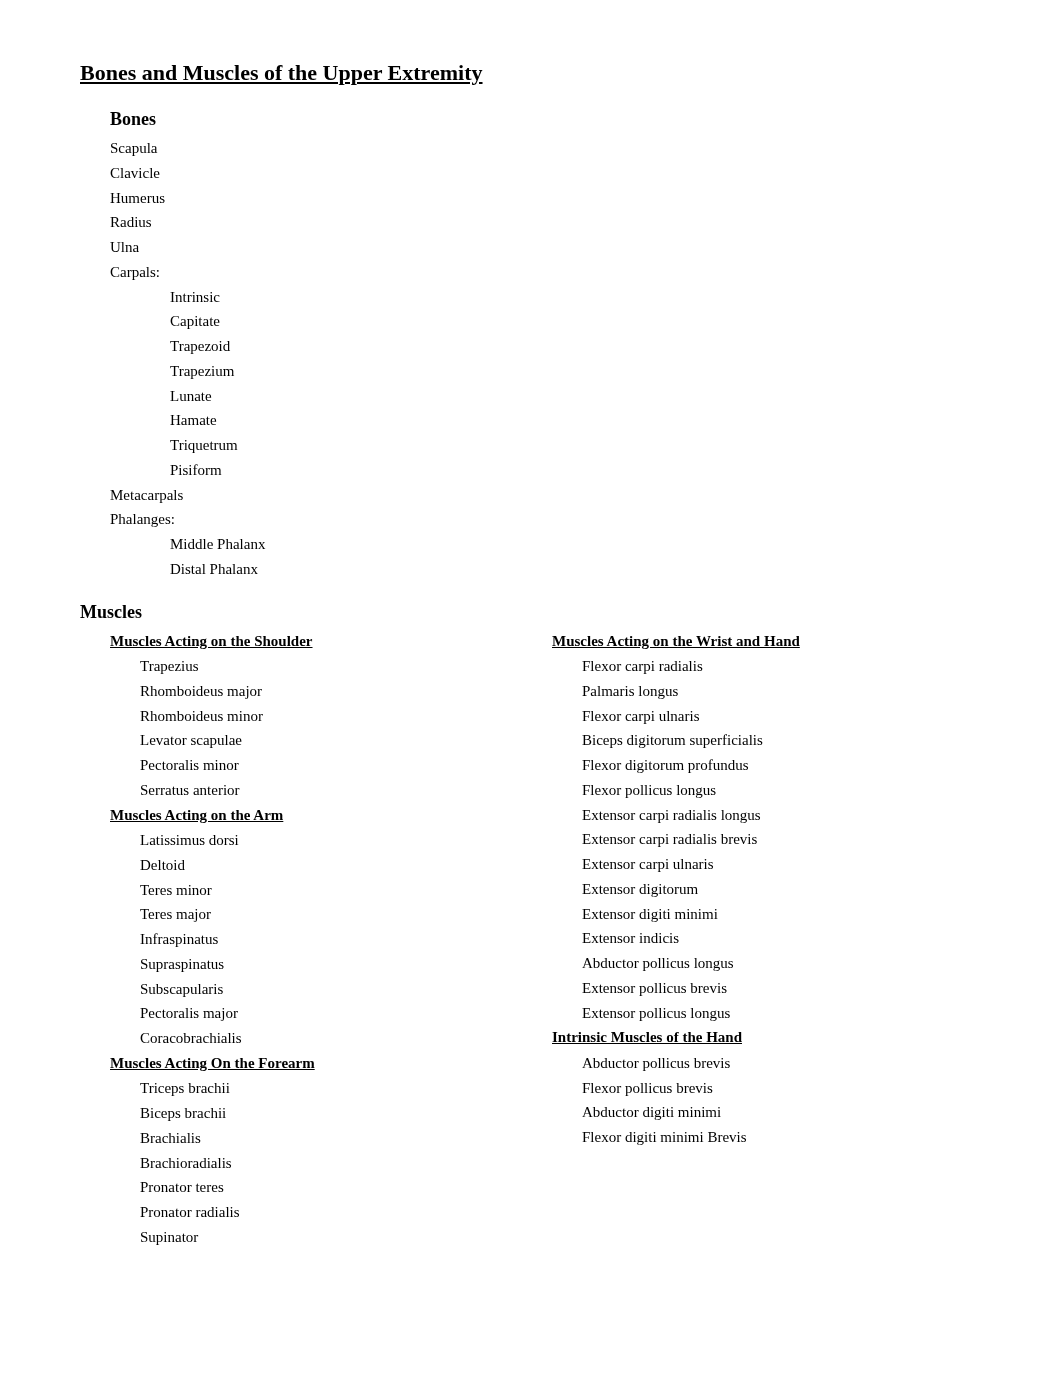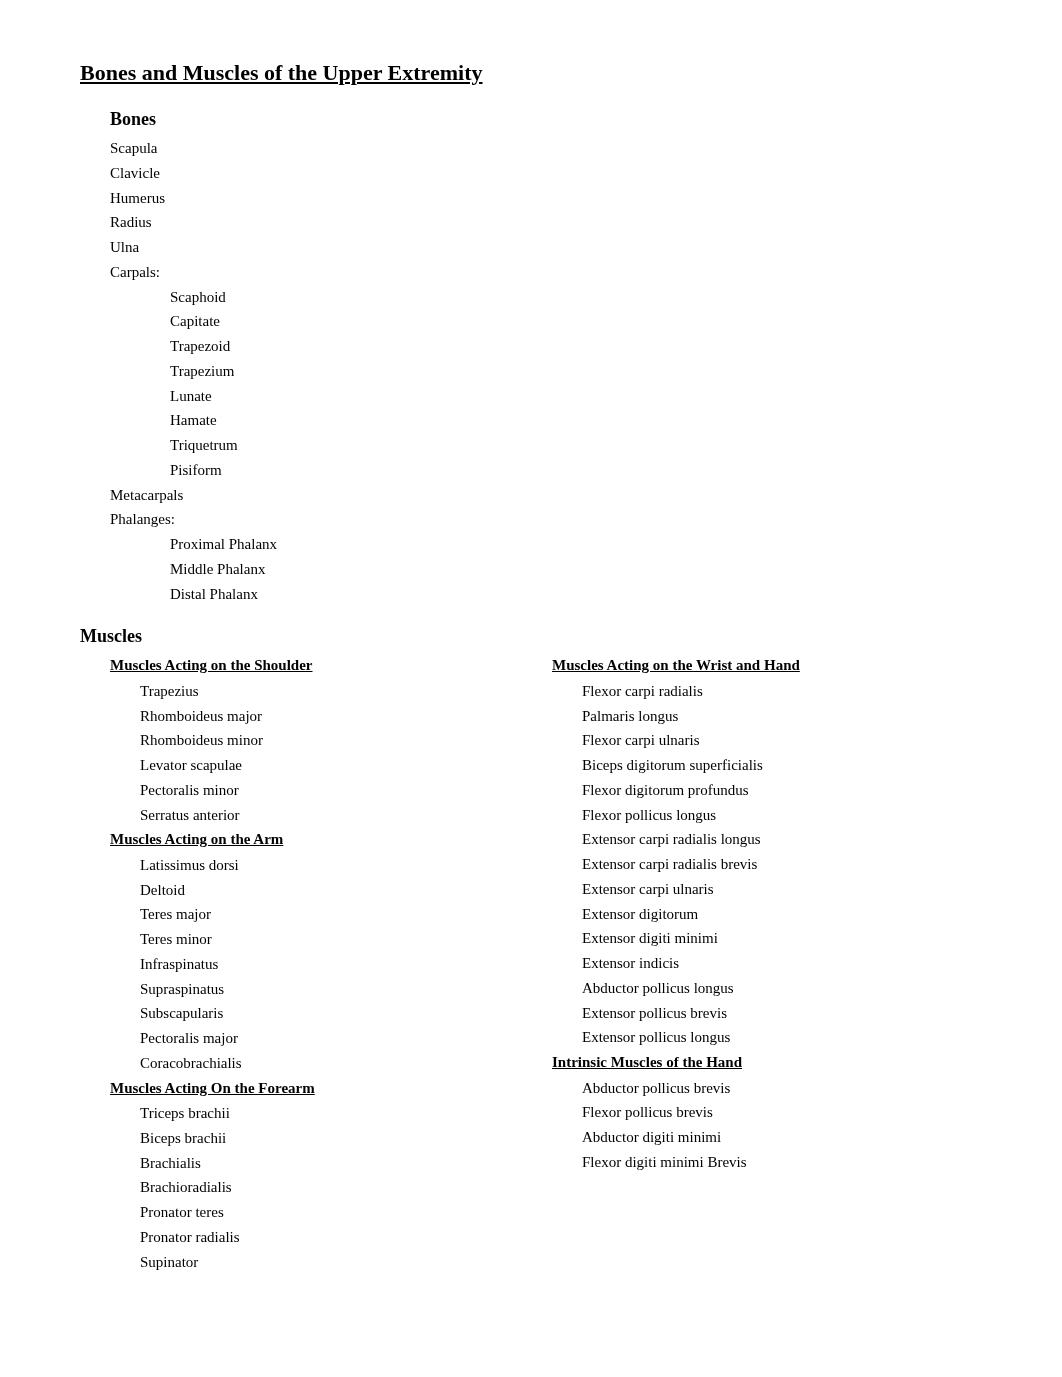--- a/index.html
+++ b/index.html
@@ -107,35 +107,34 @@
     <div class="section-heading">Bones</div>
 
     <div class="bone-item"><span>Scapula</span></div>
     <div class="bone-item"><span>Clavicle</span></div>
     <div class="bone-item"><span>Humerus</span></div>
     <div class="bone-item"><span>Radius</span></div>
     <div class="bone-item"><span>Ulna</span></div>
 
     <div class="carpals-label">Carpals:</div>
     <div class="carpal-list">
-      <div class="carpal-item">Scaphoid</div>
+      <div class="carpal-item">Intrinsic</div>
       <div class="carpal-item">Capitate</div>
       <div class="carpal-item">Trapezoid</div>
       <div class="carpal-item">Trapezium</div>
       <div class="carpal-item">Lunate</div>
       <div class="carpal-item">Hamate</div>
       <div class="carpal-item">Triquetrum</div>
       <div class="carpal-item">Pisiform</div>
     </div>
 
     <div class="bone-item">Metacarpals</div>
 
     <div class="phalanges-label">Phalanges:</div>
     <div class="phalanges-list">
-      <div class="phalanges-item">Proximal Phalanx</div>
       <div class="phalanges-item">Middle Phalanx</div>
       <div class="phalanges-item">Distal Phalanx</div>
     </div>
   </div>
 
   <div class="muscles-section">
     <div class="section-heading">Muscles</div>
 
     <div class="muscles-columns">
       <div class="muscle-column">
@@ -144,22 +143,22 @@
         <div class="muscle-item">Trapezius</div>
         <div class="muscle-item">Rhomboideus major</div>
         <div class="muscle-item">Rhomboideus minor</div>
         <div class="muscle-item">Levator scapulae</div>
         <div class="muscle-item">Pectoralis minor</div>
         <div class="muscle-item">Serratus anterior</div>
 
         <div class="muscle-group-heading">Muscles Acting on the Arm</div>
         <div class="muscle-item">Latissimus dorsi</div>
         <div class="muscle-item">Deltoid</div>
+        <div class="muscle-item">Teres minor</div>
         <div class="muscle-item">Teres major</div>
-        <div class="muscle-item">Teres minor</div>
         <div class="muscle-item">Infraspinatus</div>
         <div class="muscle-item">Supraspinatus</div>
         <div class="muscle-item">Subscapularis</div>
         <div class="muscle-item">Pectoralis major</div>
         <div class="muscle-item">Coracobrachialis</div>
 
         <div class="muscle-group-heading">Muscles Acting On the Forearm</div>
         <div class="muscle-item">Triceps brachii</div>
         <div class="muscle-item">Biceps brachii</div>
         <div class="muscle-item">Brachialis</div>

